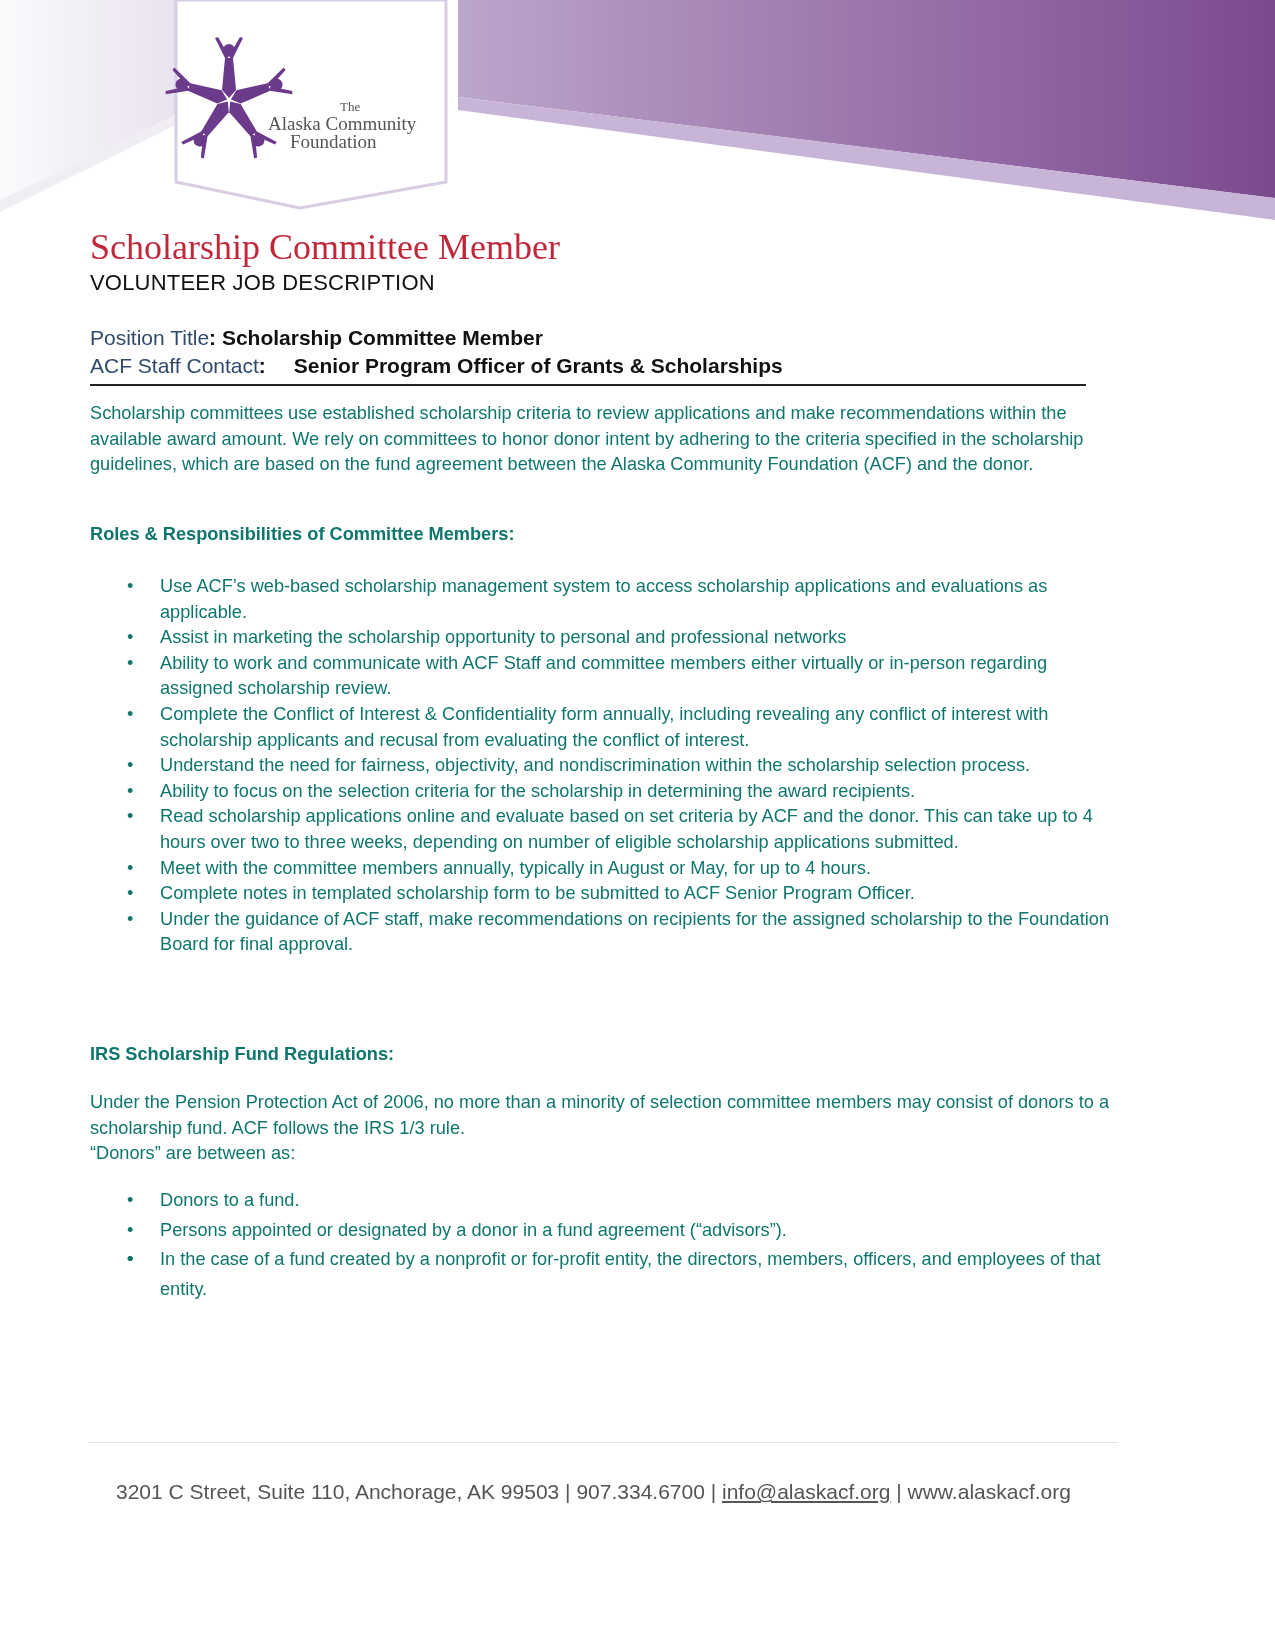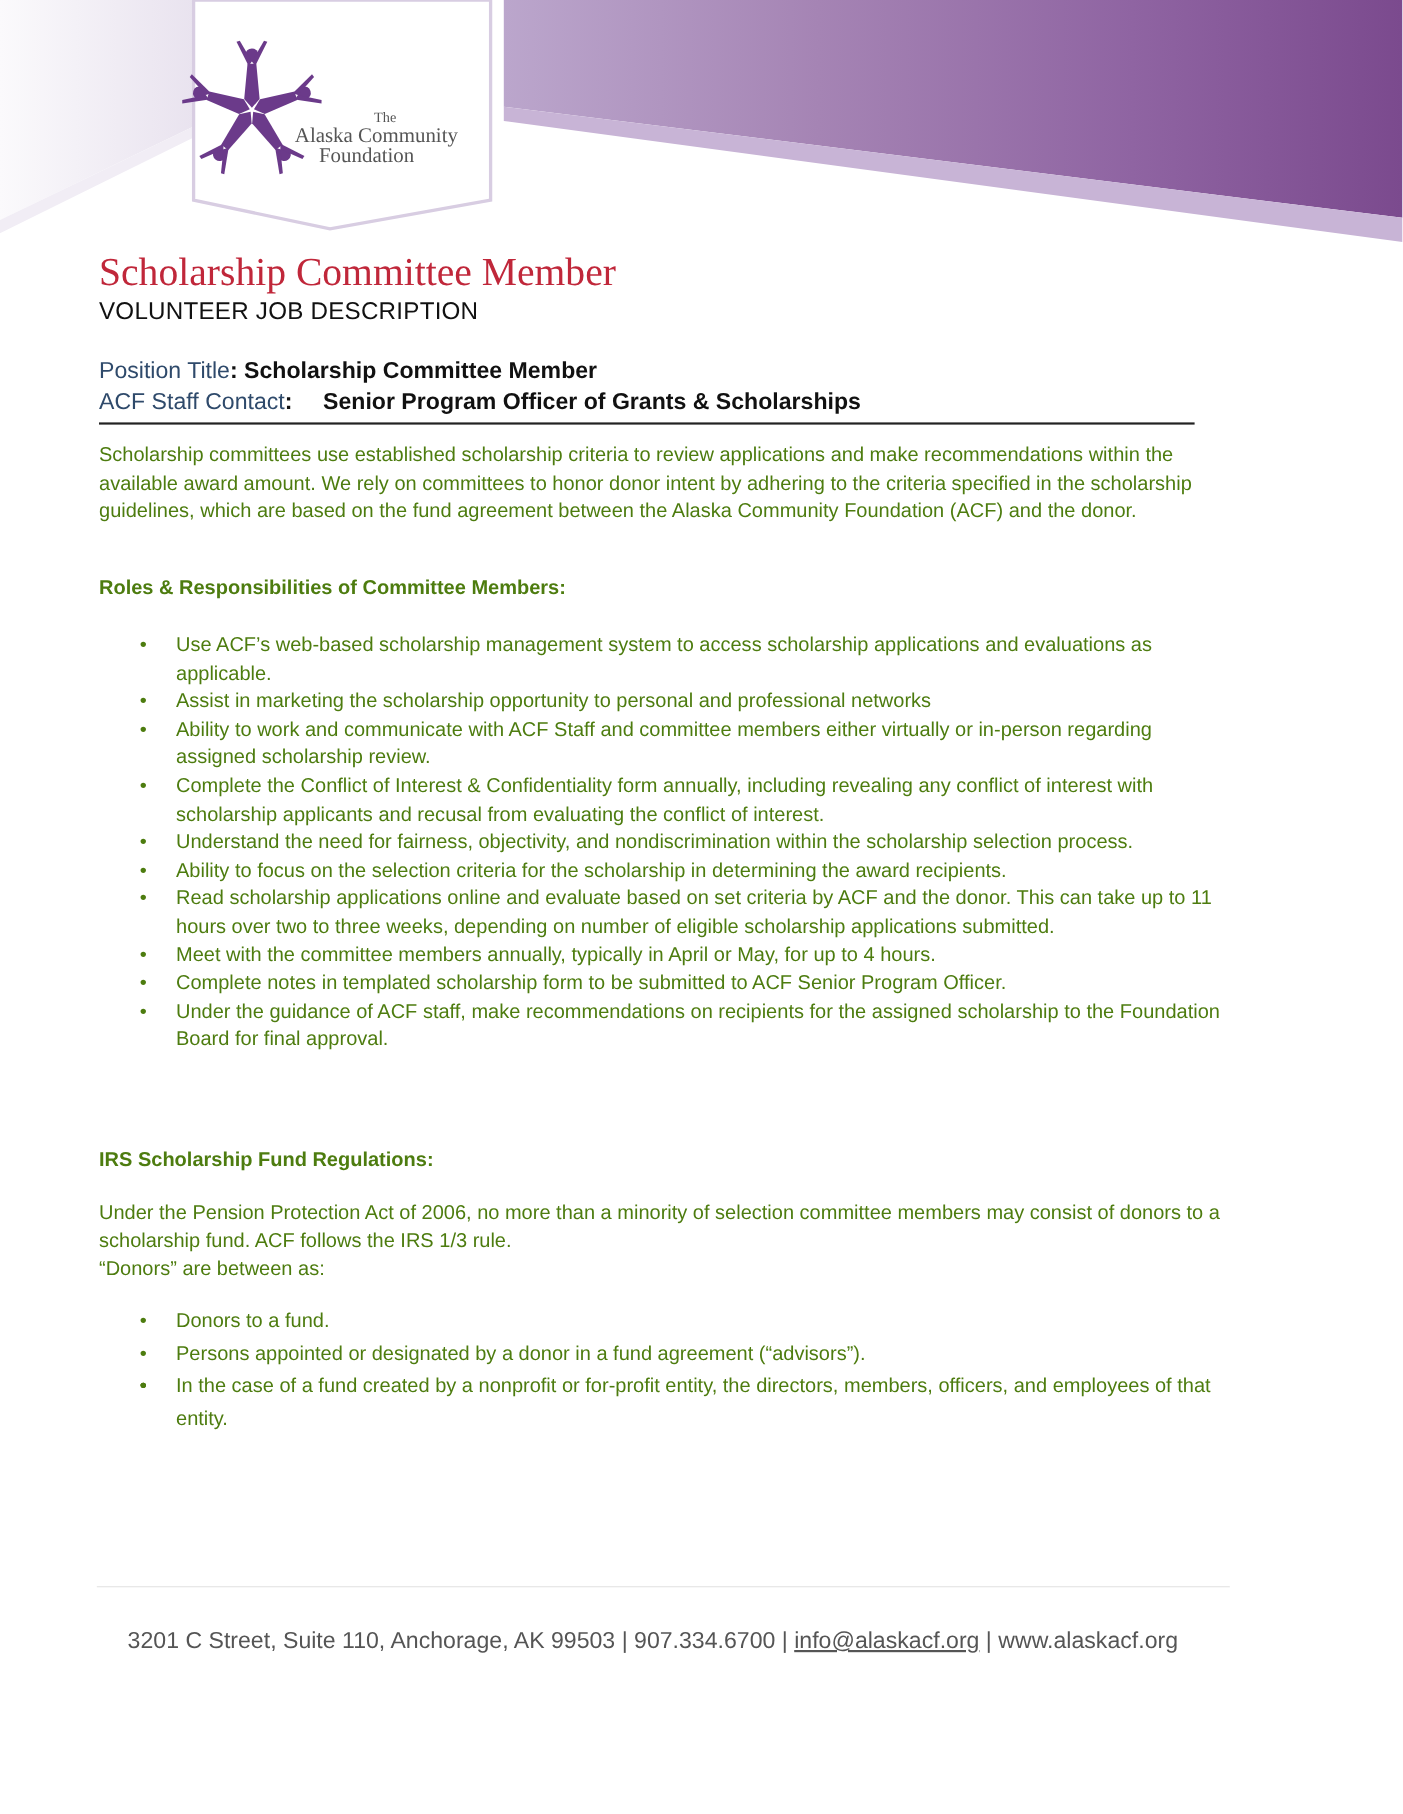--- a/index.html
+++ b/index.html
@@ -16,21 +16,21 @@
            font-size: 36px; color: #c0273a; font-weight: normal; margin: 0; letter-spacing: 0px; white-space: nowrap; }
   .subtitle { position: absolute; left: 90px; top: 270px; font-size: 22px; font-weight: normal;
               color: #111; margin: 0; letter-spacing: 0.2px; white-space: nowrap; }
 
   .field-row { position: absolute; left: 90px; font-size: 21px; white-space: nowrap; }
   .field-label { color: #2f4a6b; }
   .field-colon { font-weight: bold; color: #111; }
   .field-value { font-weight: bold; color: #111; }
   .rule { position: absolute; left: 90px; top: 384px; width: 996px; height: 1.5px; background: #222; }
 
-  .body { position: absolute; left: 90px; width: 1030px; font-size: 18.2px; line-height: 25.6px; color: #4d7c0f; }
+  .body { position: absolute; left: 90px; width: 1030px; font-size: 18.2px; line-height: 25.6px; color: #0f766e; }
   .body p { margin: 0; }
   .h-section { font-weight: bold; font-size: 18.2px; }
   ul.bullets { list-style: none; margin: 0; padding: 0; }
   ul.bullets li { position: relative; padding-left: 70px; }
   ul.bullets li .dot { position: absolute; left: 37px; top: 0; }
 
   .footer-rule { position: absolute; left: 88px; top: 1442px; width: 1030px; height: 1px; background: #e3e3e3; }
   .footer { position: absolute; left: 116px; top: 1480px; font-size: 21px; color: #555; white-space: nowrap; }
   .footer a { color: #555; text-decoration: underline; }
 </style>
@@ -102,22 +102,22 @@
 </div>
 
 <div class="body" style="top:574px;">
   <ul class="bullets">
     <li><span class="dot">•</span><span>Use ACF’s web-based scholarship management system to access scholarship applications and evaluations as applicable.</span></li>
     <li><span class="dot">•</span><span>Assist in marketing the scholarship opportunity to personal and professional networks</span></li>
     <li><span class="dot">•</span><span>Ability to work and communicate with ACF Staff and committee members either virtually or in-person regarding assigned scholarship review.</span></li>
     <li><span class="dot">•</span><span>Complete the Conflict of Interest &amp; Confidentiality form annually, including revealing any conflict of interest with scholarship applicants and recusal from evaluating the conflict of interest.</span></li>
     <li><span class="dot">•</span><span>Understand the need for fairness, objectivity, and nondiscrimination within the scholarship selection process.</span></li>
     <li><span class="dot">•</span><span>Ability to focus on the selection criteria for the scholarship in determining the award recipients.</span></li>
-    <li><span class="dot">•</span><span>Read scholarship applications online and evaluate based on set criteria by ACF and the donor. This can take up to 11 hours over two to three weeks, depending on number of eligible scholarship applications submitted.</span></li>
-    <li><span class="dot">•</span><span>Meet with the committee members annually, typically in April or May, for up to 4 hours.</span></li>
+    <li><span class="dot">•</span><span>Read scholarship applications online and evaluate based on set criteria by ACF and the donor. This can take up to 4 hours over two to three weeks, depending on number of eligible scholarship applications submitted.</span></li>
+    <li><span class="dot">•</span><span>Meet with the committee members annually, typically in August or May, for up to 4 hours.</span></li>
     <li><span class="dot">•</span><span>Complete notes in templated scholarship form to be submitted to ACF Senior Program Officer.</span></li>
     <li><span class="dot">•</span><span>Under the guidance of ACF staff, make recommendations on recipients for the assigned scholarship to the Foundation Board for final approval.</span></li>
   </ul>
 </div>
 
 <div class="body" style="top:1042px;">
   <p class="h-section">IRS Scholarship Fund Regulations:</p>
 </div>
 
 <div class="body" style="top:1090px;">

